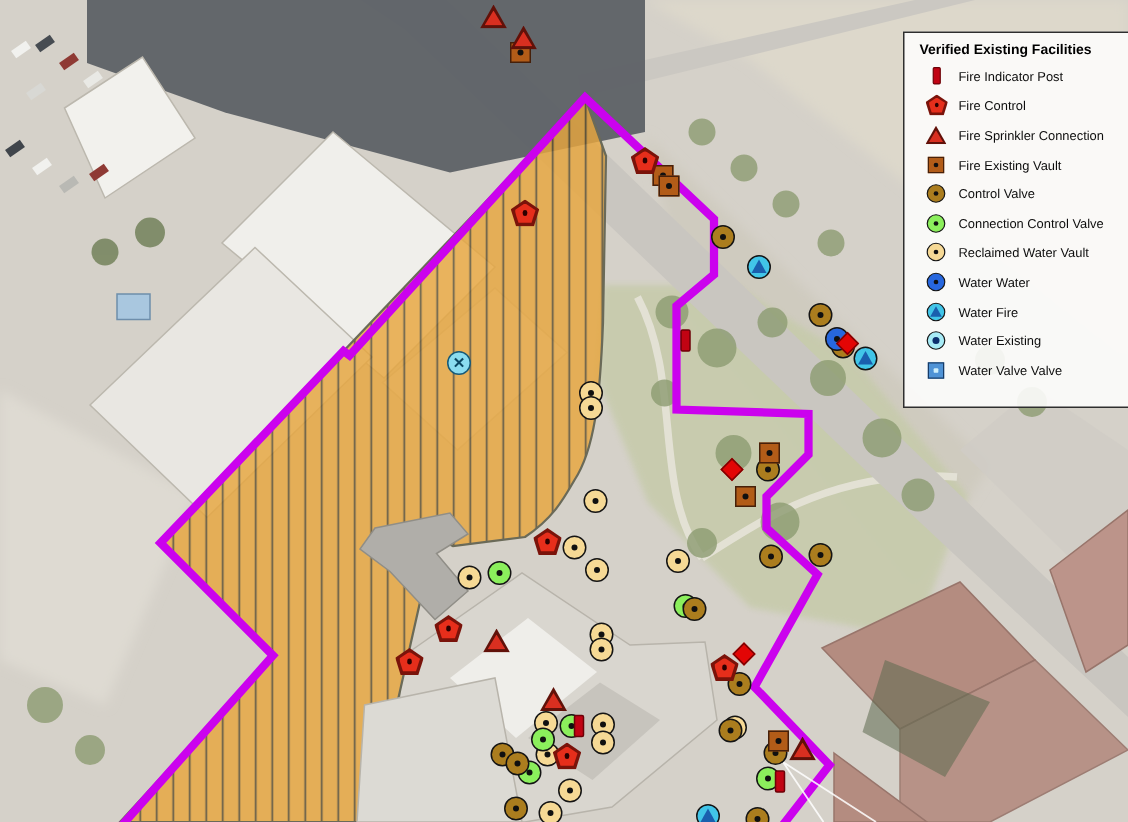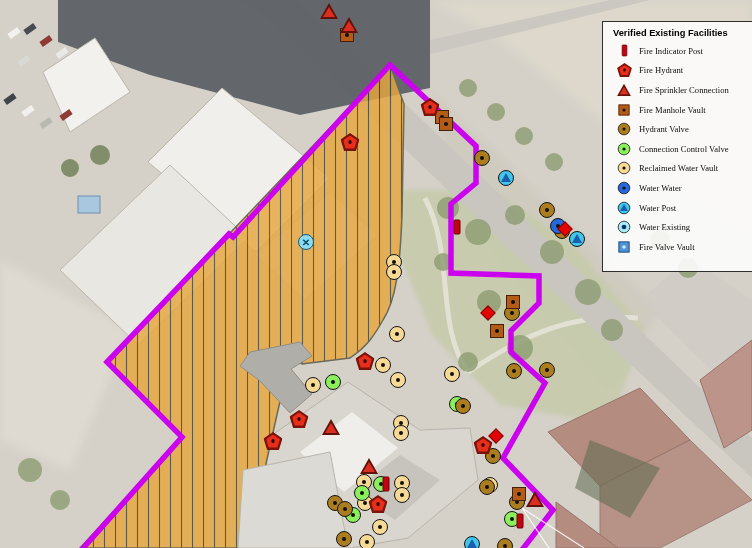--- a/index.html
+++ b/index.html
@@ -41,21 +41,21 @@
           transform:rotate(45deg);}
 
   
   .legend{position:absolute;left:602px;top:21px;width:158px;height:251px;z-index:10;
           background:rgba(253,253,252,0.9);border:1.8px solid #2e2e2e;box-sizing:border-box;
           padding:4px 0 0 6px;}
   .lg-title{font-size:9.3px;font-weight:bold;color:#000;margin:2px 0 3px 4px;white-space:nowrap;}
   .lg-row{display:flex;align-items:center;height:19.6px;}
   .lg-icon{width:30px;display:flex;justify-content:center;flex:none;}
   .swatch{display:flex;align-items:center;justify-content:center;transform:scale(.78);}
-  .lg-label{font-size:8.6px;color:#0d0d0d;white-space:nowrap;font-family:Liberation Serif, serif;}
+  .lg-label{font-size:8.6px;color:#0d0d0d;white-space:nowrap;}
 </style>
 </head>
 <body>
 
 <div class="stage">
 
   <svg class="basemap" width="752" height="548" viewBox="0 0 752 548" xmlns="http://www.w3.org/2000/svg">
     <defs>
       <pattern id="hatch" width="11" height="12" patternUnits="userSpaceOnUse">
         <rect width="11" height="12" fill="#e7a63e"></rect>
@@ -496,51 +496,51 @@
         <div class="lg-row">
           <span class="lg-icon">
             <span class="swatch">
               <span class="ic ic-pent">
                 <span class="ic in">
                   <span class="pd"></span>
                 </span>
               </span>
             </span>
           </span>
-          <span class="lg-label">Fire Hydrant</span>
+          <span class="lg-label">Fire Control</span>
         </div>
         <div class="lg-row">
           <span class="lg-icon">
             <span class="swatch">
               <span class="ic ic-tri">
                 <span class="in"></span>
               </span>
             </span>
           </span>
           <span class="lg-label">Fire Sprinkler Connection</span>
         </div>
         <div class="lg-row">
           <span class="lg-icon">
             <span class="swatch">
               <span class="ic ic-sq">
                 <span class="ic-dot"></span>
               </span>
             </span>
           </span>
-          <span class="lg-label">Fire Manhole Vault</span>
+          <span class="lg-label">Fire Existing Vault</span>
         </div>
         <div class="lg-row">
           <span class="lg-icon">
             <span class="swatch">
               <span class="ic ic-c c-control">
                 <span class="ic-dot"></span>
               </span>
             </span>
           </span>
-          <span class="lg-label">Hydrant Valve</span>
+          <span class="lg-label">Control Valve</span>
         </div>
         <div class="lg-row">
           <span class="lg-icon">
             <span class="swatch">
               <span class="ic ic-c c-irrig">
                 <span class="ic-dot"></span>
               </span>
             </span>
           </span>
           <span class="lg-label">Connection Control Valve</span>
@@ -566,37 +566,37 @@
           <span class="lg-label">Water Water</span>
         </div>
         <div class="lg-row">
           <span class="lg-icon">
             <span class="swatch">
               <span class="ic ic-c c-meter">
                 <span class="ic-mtri"></span>
               </span>
             </span>
           </span>
-          <span class="lg-label">Water Post</span>
+          <span class="lg-label">Water Fire</span>
         </div>
         <div class="lg-row">
           <span class="lg-icon">
             <span class="swatch">
               <span class="ic ic-c c-manhole">
                 <span class="dot-navy"></span>
               </span>
             </span>
           </span>
           <span class="lg-label">Water Existing</span>
         </div>
         <div class="lg-row">
           <span class="lg-icon">
             <span class="swatch">
               <span class="ic ic-sq sq-wvv">
                 <span class="dot-lite"></span>
               </span>
             </span>
           </span>
-          <span class="lg-label">Fire Valve Vault</span>
+          <span class="lg-label">Water Valve Valve</span>
         </div>
       </div>
   </div>
 </div>
 
 </body></html>

